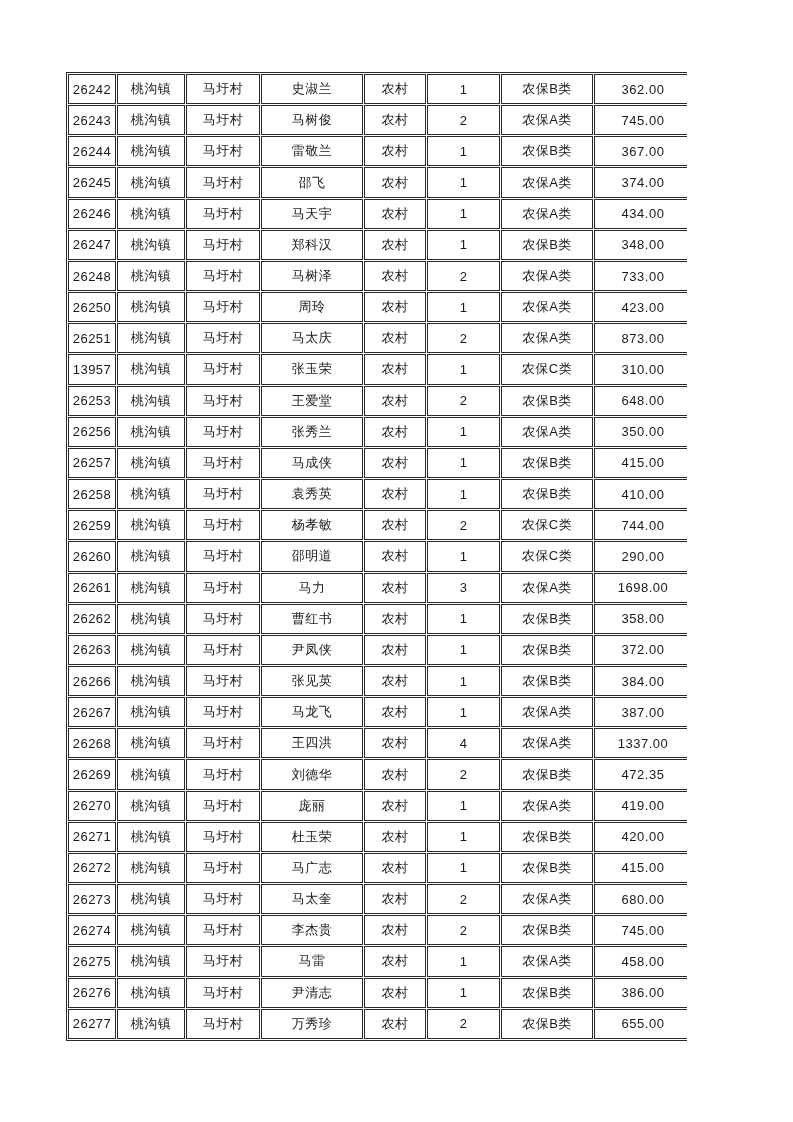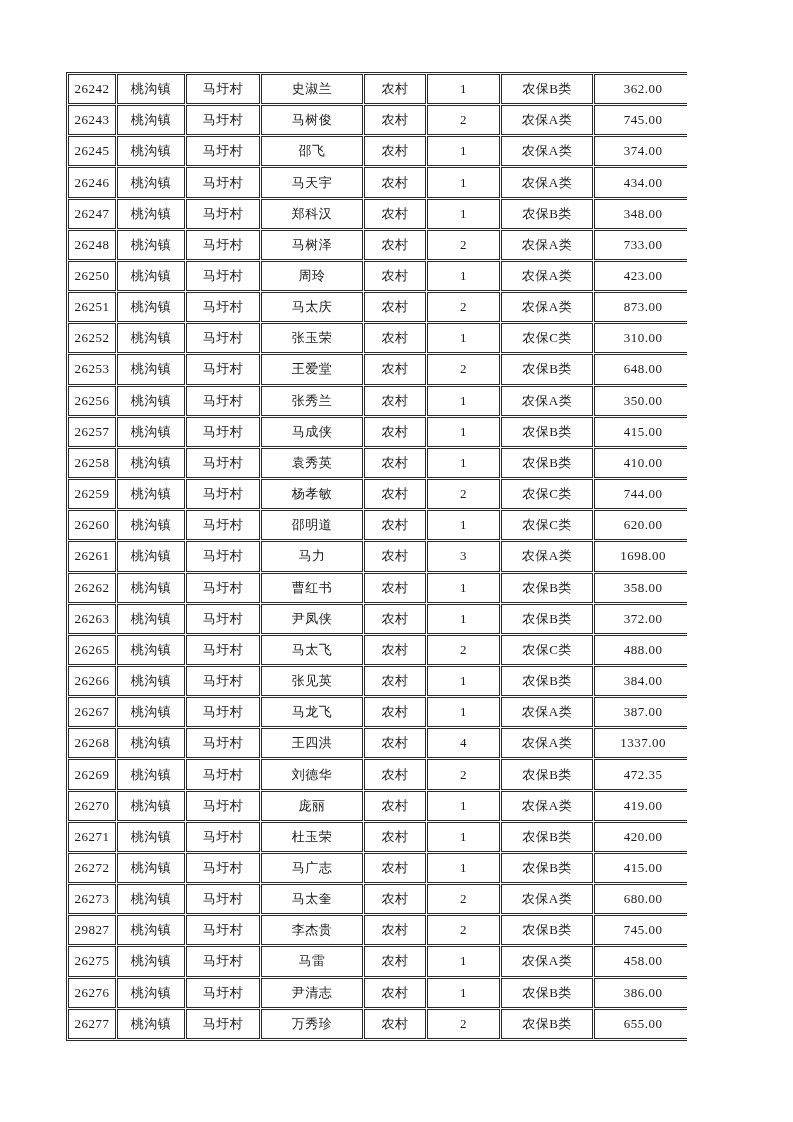--- a/index.html
+++ b/index.html
@@ -6,21 +6,21 @@
     margin: 0;
     padding: 0;
     background: #ffffff;
   }
   .page {
     position: relative;
     width: 687px;
     height: 1122px;
     background: #ffffff;
     overflow: hidden;
-    font-family: Liberation Serif, serif;
+    font-family: Liberation Sans, sans-serif;
   }
   table.data-table {
     position: absolute;
     left: 66px;
     top: 72px;
     width: 626px;
     height: 969px;
     table-layout: fixed;
     border-collapse: separate;
     border-spacing: 1px;
@@ -70,20 +70,30 @@
           <td>26243</td>
           <td>桃沟镇</td>
           <td>马圩村</td>
           <td>马树俊</td>
           <td>农村</td>
           <td>2</td>
           <td>农保A类</td>
           <td>745.00</td>
         </tr>
         <tr>
+          <td>26244</td>
+          <td>桃沟镇</td>
+          <td>马圩村</td>
+          <td>雷敬兰</td>
+          <td>农村</td>
+          <td>1</td>
+          <td>农保B类</td>
+          <td>367.00</td>
+        </tr>
+        <tr>
           <td>26245</td>
           <td>桃沟镇</td>
           <td>马圩村</td>
           <td>邵飞</td>
           <td>农村</td>
           <td>1</td>
           <td>农保A类</td>
           <td>374.00</td>
         </tr>
         <tr>
@@ -130,21 +140,21 @@
           <td>26251</td>
           <td>桃沟镇</td>
           <td>马圩村</td>
           <td>马太庆</td>
           <td>农村</td>
           <td>2</td>
           <td>农保A类</td>
           <td>873.00</td>
         </tr>
         <tr>
-          <td>26252</td>
+          <td>13957</td>
           <td>桃沟镇</td>
           <td>马圩村</td>
           <td>张玉荣</td>
           <td>农村</td>
           <td>1</td>
           <td>农保C类</td>
           <td>310.00</td>
         </tr>
         <tr>
           <td>26253</td>
@@ -197,21 +207,21 @@
           <td>744.00</td>
         </tr>
         <tr>
           <td>26260</td>
           <td>桃沟镇</td>
           <td>马圩村</td>
           <td>邵明道</td>
           <td>农村</td>
           <td>1</td>
           <td>农保C类</td>
-          <td>620.00</td>
+          <td>290.00</td>
         </tr>
         <tr>
           <td>26261</td>
           <td>桃沟镇</td>
           <td>马圩村</td>
           <td>马力</td>
           <td>农村</td>
           <td>3</td>
           <td>农保A类</td>
           <td>1698.00</td>
@@ -230,30 +240,20 @@
           <td>26263</td>
           <td>桃沟镇</td>
           <td>马圩村</td>
           <td>尹凤侠</td>
           <td>农村</td>
           <td>1</td>
           <td>农保B类</td>
           <td>372.00</td>
         </tr>
         <tr>
-          <td>26265</td>
-          <td>桃沟镇</td>
-          <td>马圩村</td>
-          <td>马太飞</td>
-          <td>农村</td>
-          <td>2</td>
-          <td>农保C类</td>
-          <td>488.00</td>
-        </tr>
-        <tr>
           <td>26266</td>
           <td>桃沟镇</td>
           <td>马圩村</td>
           <td>张见英</td>
           <td>农村</td>
           <td>1</td>
           <td>农保B类</td>
           <td>384.00</td>
         </tr>
         <tr>
@@ -320,21 +320,21 @@
           <td>26273</td>
           <td>桃沟镇</td>
           <td>马圩村</td>
           <td>马太奎</td>
           <td>农村</td>
           <td>2</td>
           <td>农保A类</td>
           <td>680.00</td>
         </tr>
         <tr>
-          <td>29827</td>
+          <td>26274</td>
           <td>桃沟镇</td>
           <td>马圩村</td>
           <td>李杰贵</td>
           <td>农村</td>
           <td>2</td>
           <td>农保B类</td>
           <td>745.00</td>
         </tr>
         <tr>
           <td>26275</td>

